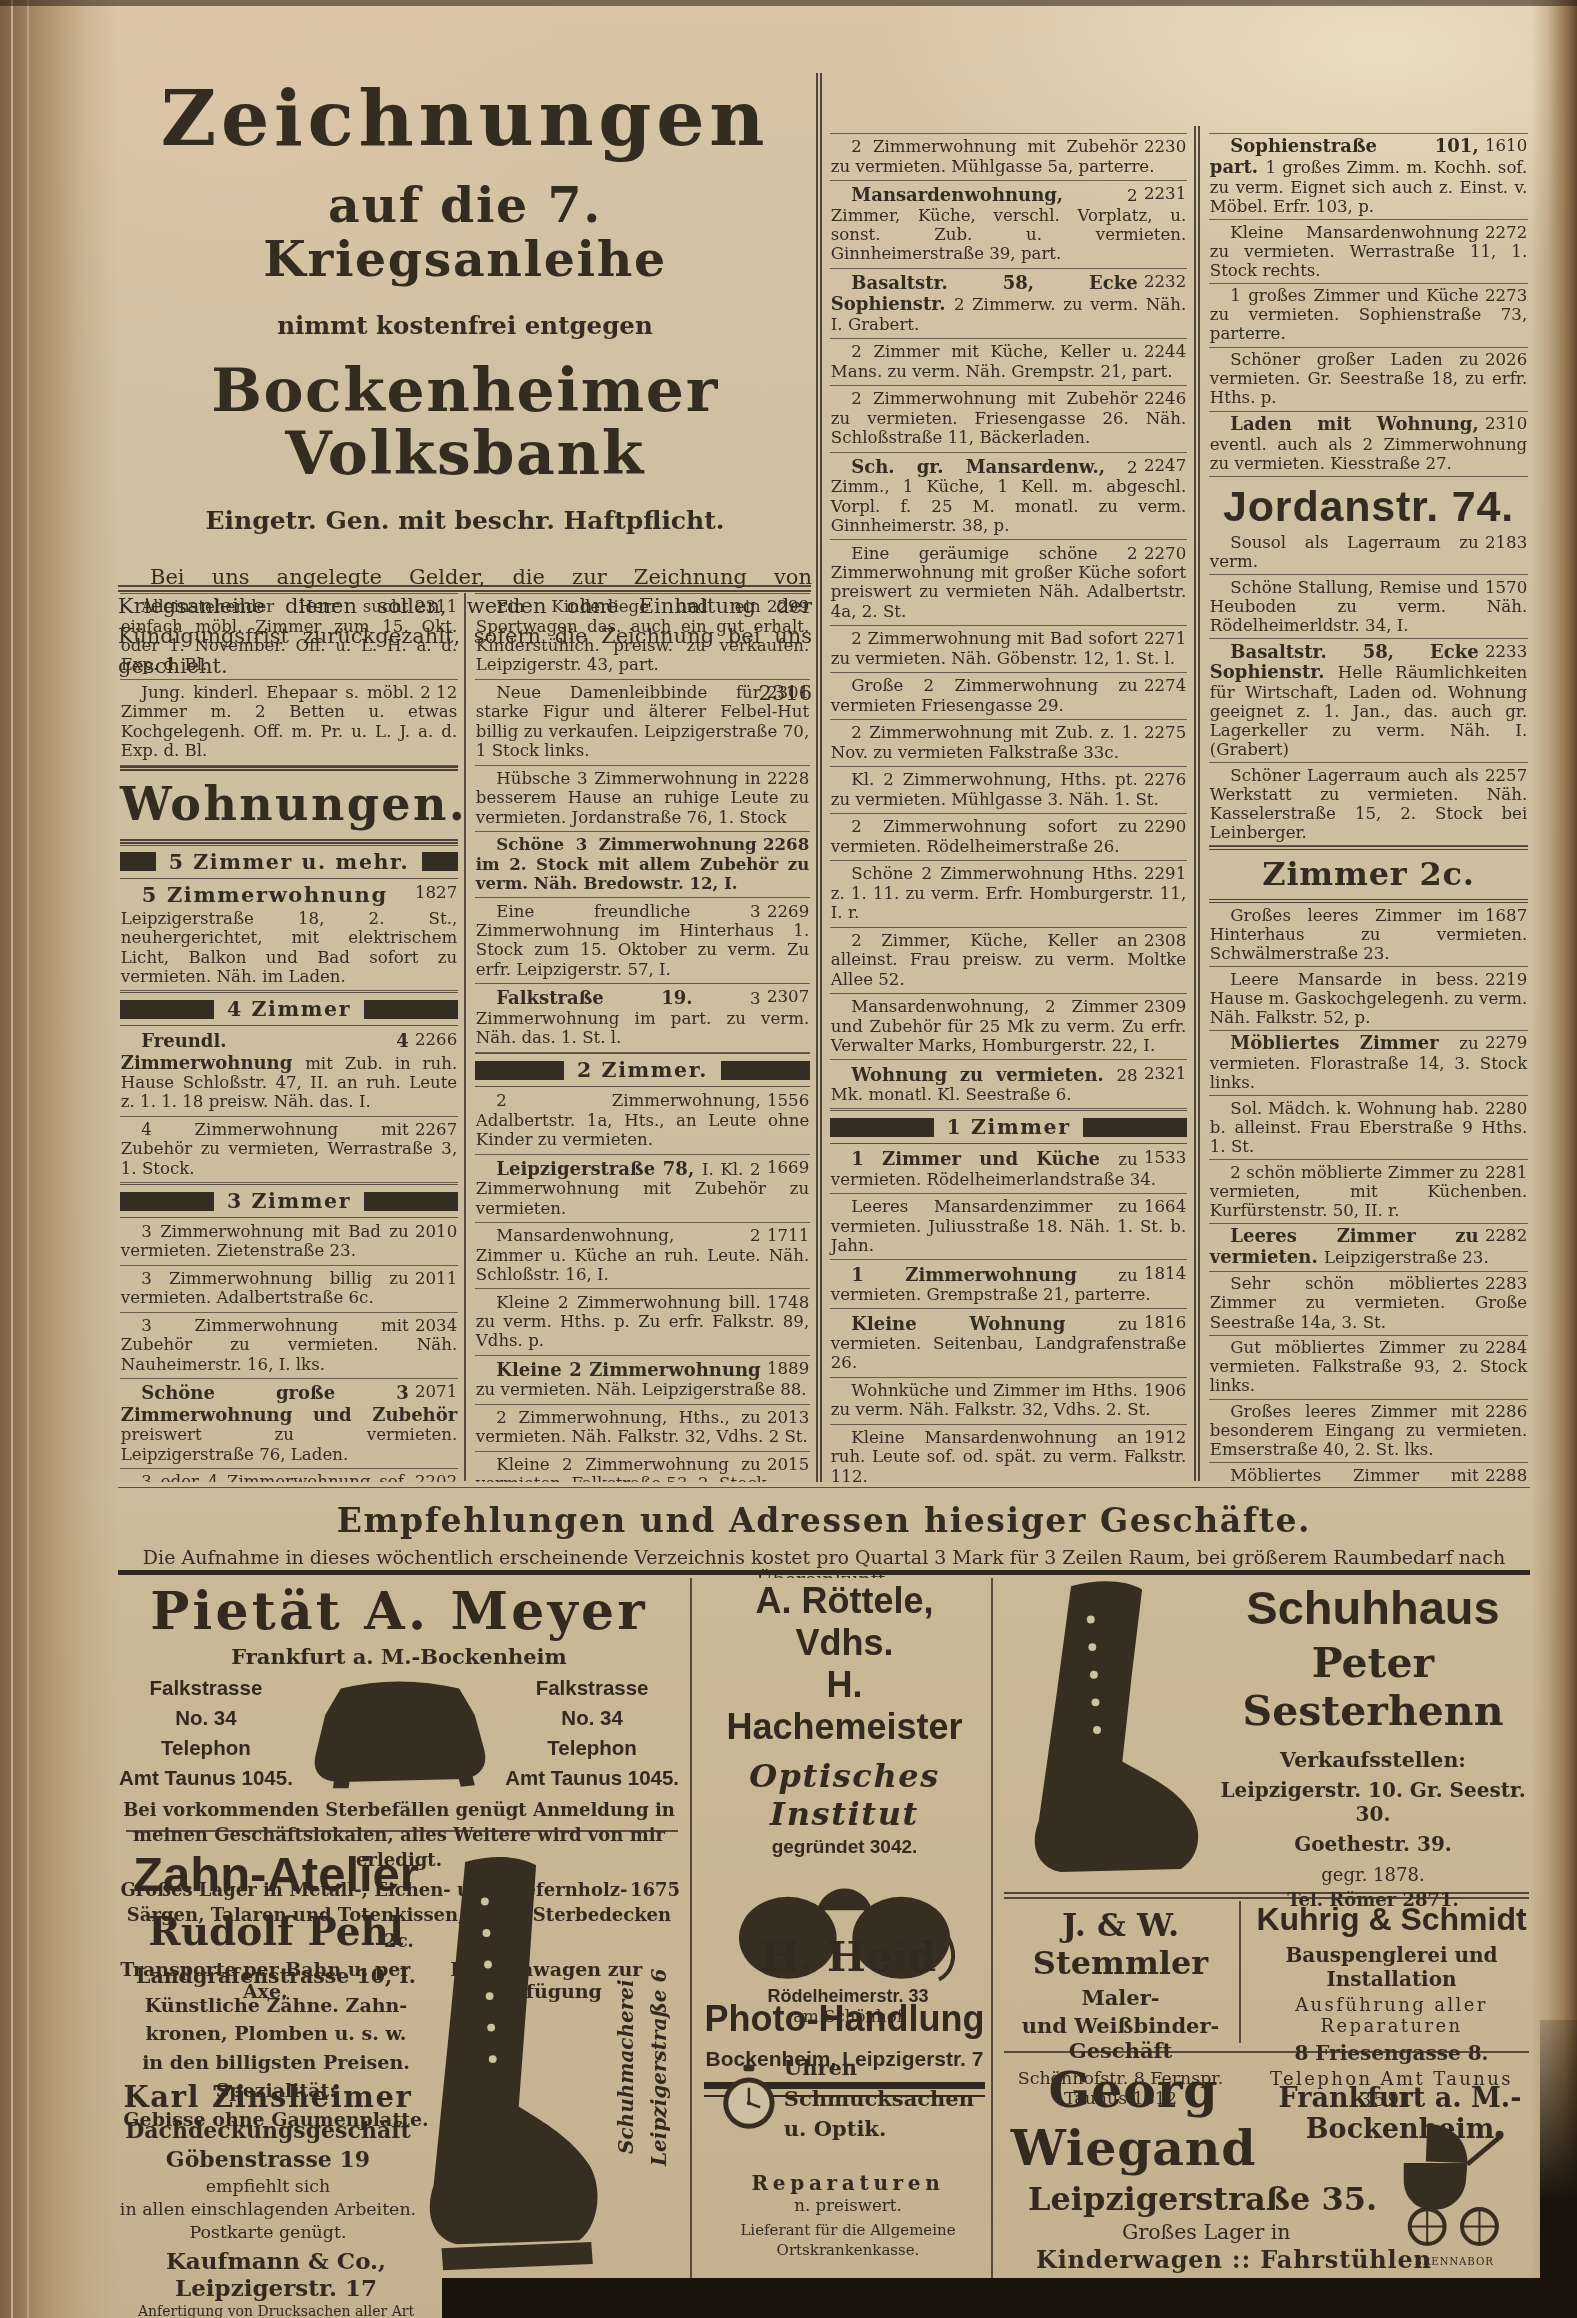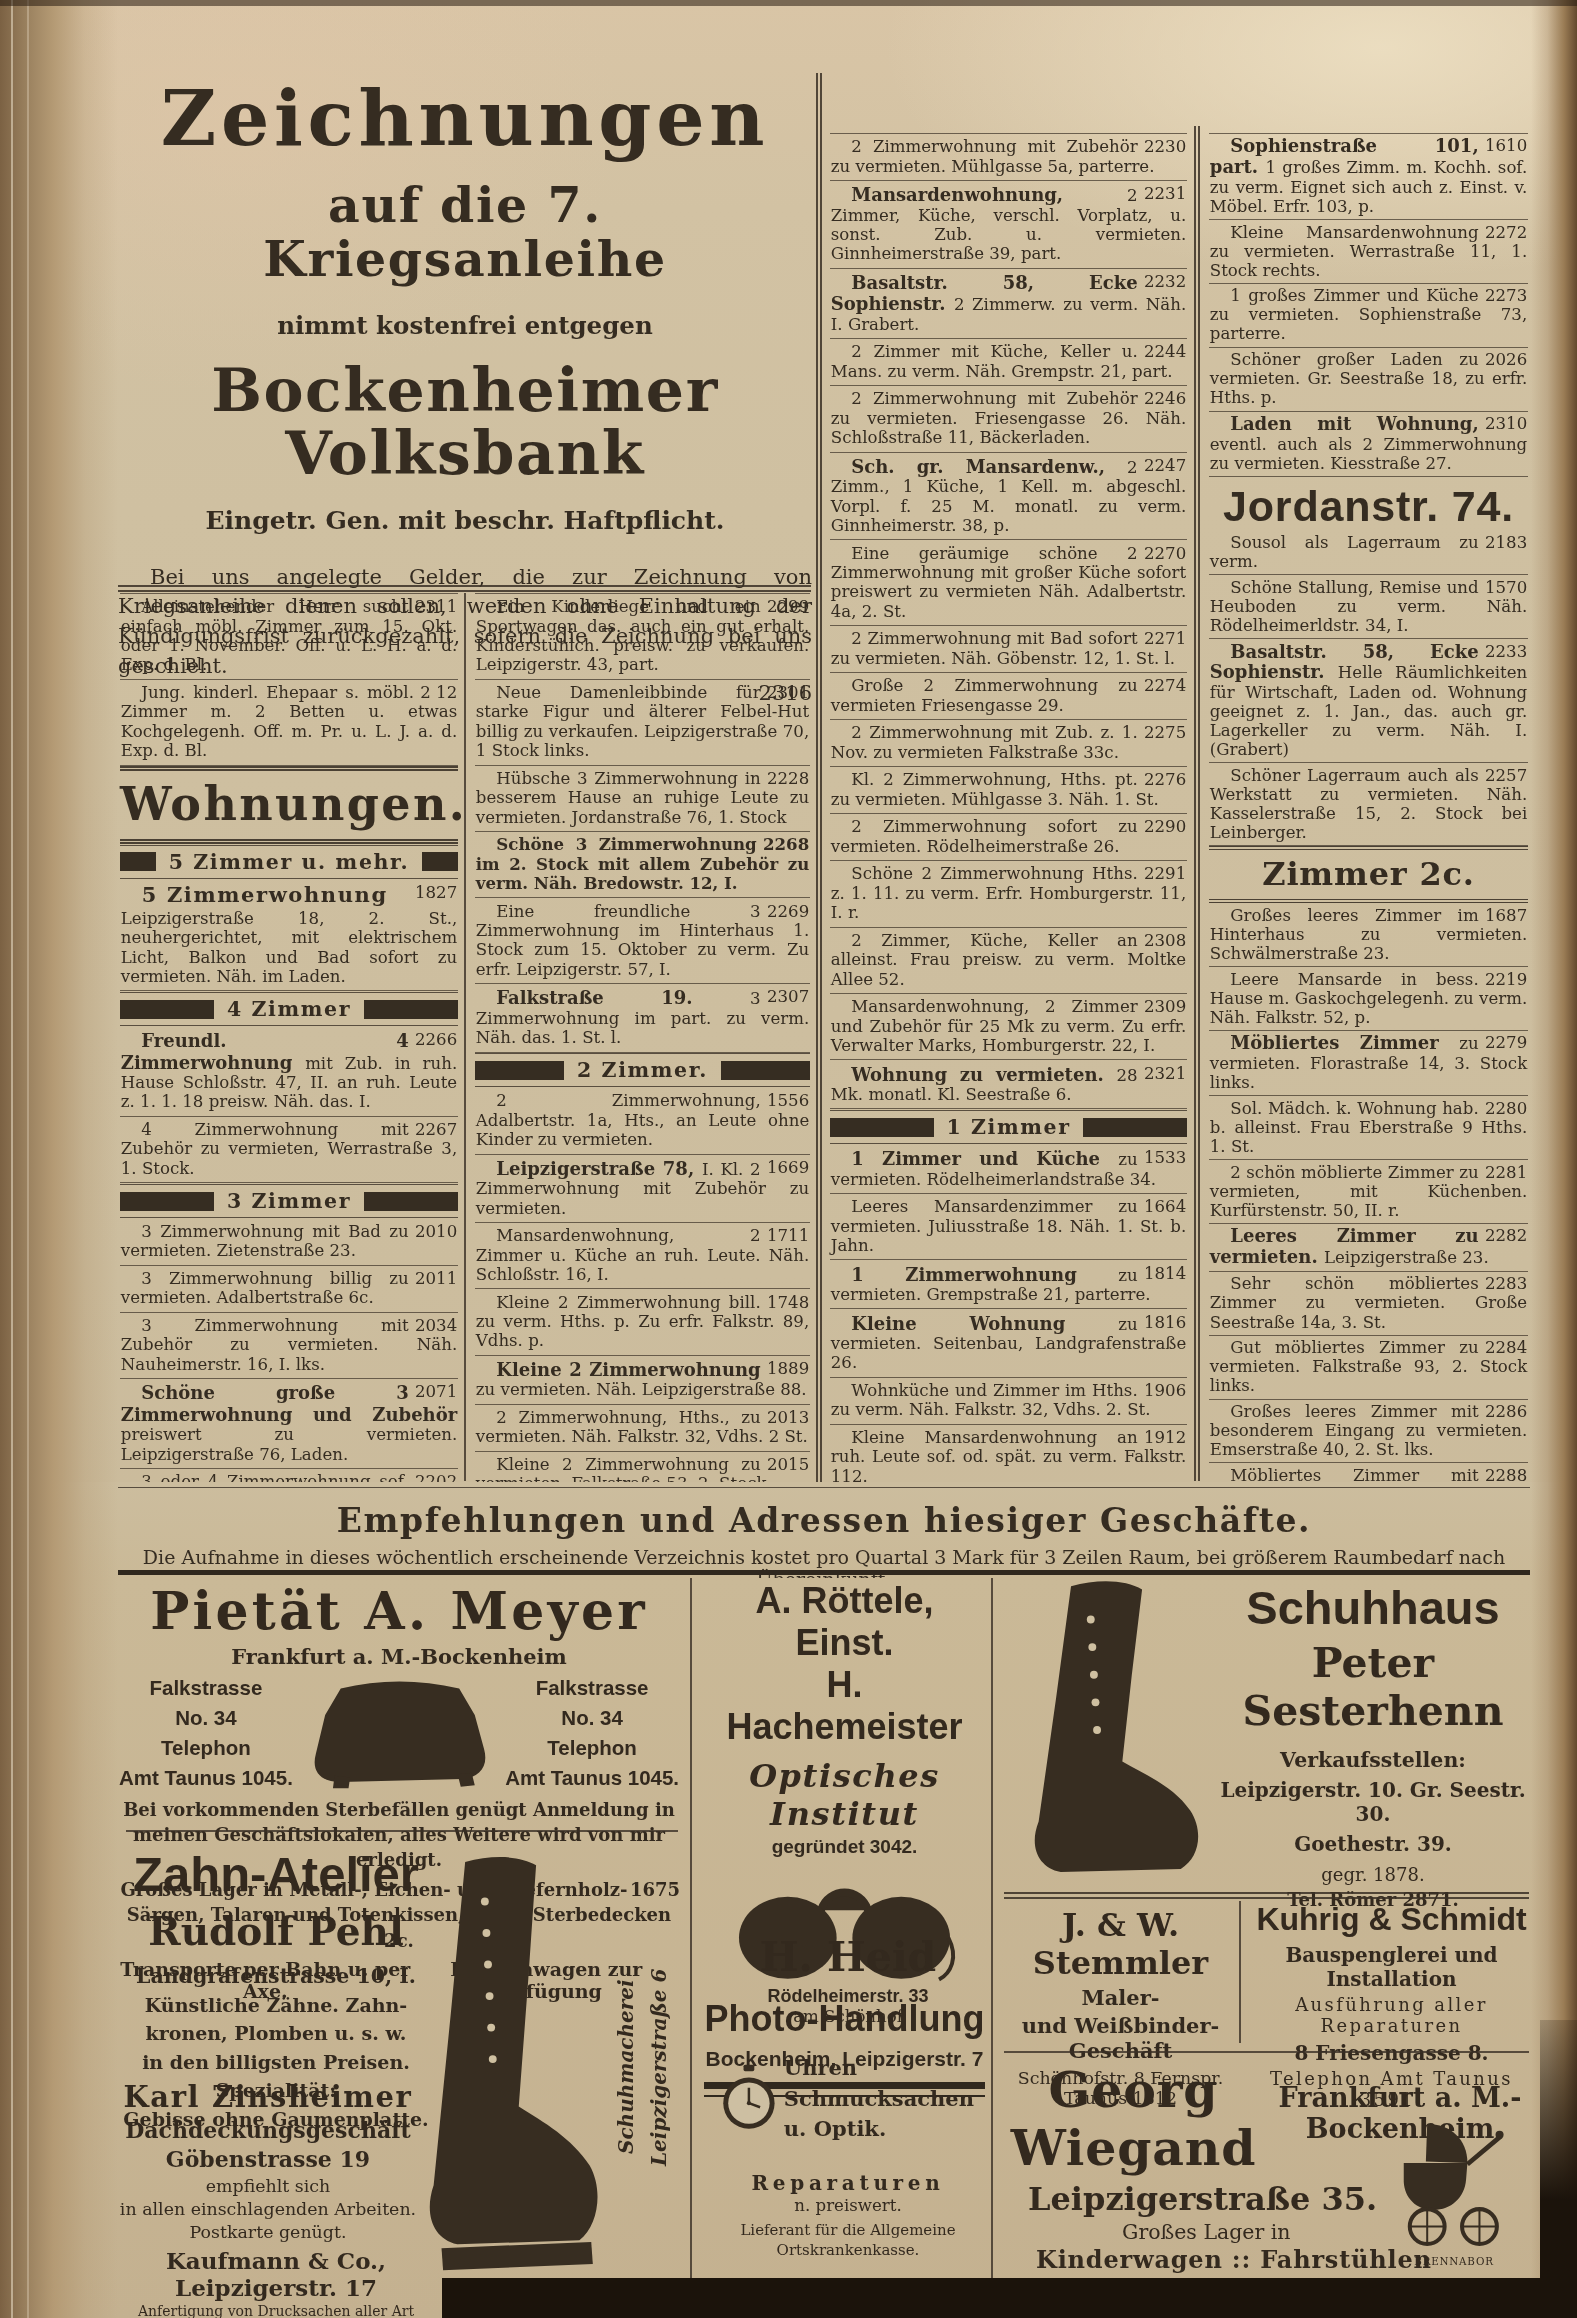--- a/index.html
+++ b/index.html
@@ -341,21 +341,21 @@
       <div class="zi-s">in allen einschlagenden Arbeiten.</div>
       <div class="zi-s">Postkarte genügt.</div>
     </div>
 
     <div class="bx ink" style="left:118px;top:669px;width:316px;">
       <div class="ka-1">Kaufmann &amp; Co., Leipzigerstr. 17</div>
       <div class="ka-2">Anfertigung von Drucksachen aller Art</div>
     </div>
 
     <div class="bx ink" style="left:704px;top:1.6px;width:281px;">
-      <div class="ro-l1">A. Röttele, Einst.</div>
+      <div class="ro-l1">A. Röttele, Vdhs.</div>
       <div class="ro-l1">H. Hachemeister</div>
       <div class="ro-l3">Optisches Institut</div>
       <div class="ro-l4">gegründet 3042.</div>
       <svg width="237" height="126" viewBox="0 0 300 160" style="margin-top:4.7px;">
         <path class="dk" d="M120 60 C130 30 170 30 180 60" fill="none" stroke="#372d21" stroke-width="10"></path>
         <ellipse class="dk" cx="78" cy="95" rx="62" ry="52"></ellipse>
         <ellipse class="dk" cx="222" cy="95" rx="62" ry="52"></ellipse>
         <path d="M282 95 C295 120 285 140 270 148" fill="none" stroke="#372d21" stroke-width="5"></path>
       </svg>
       <div class="ro-l5">Photo-Handlung</div>

